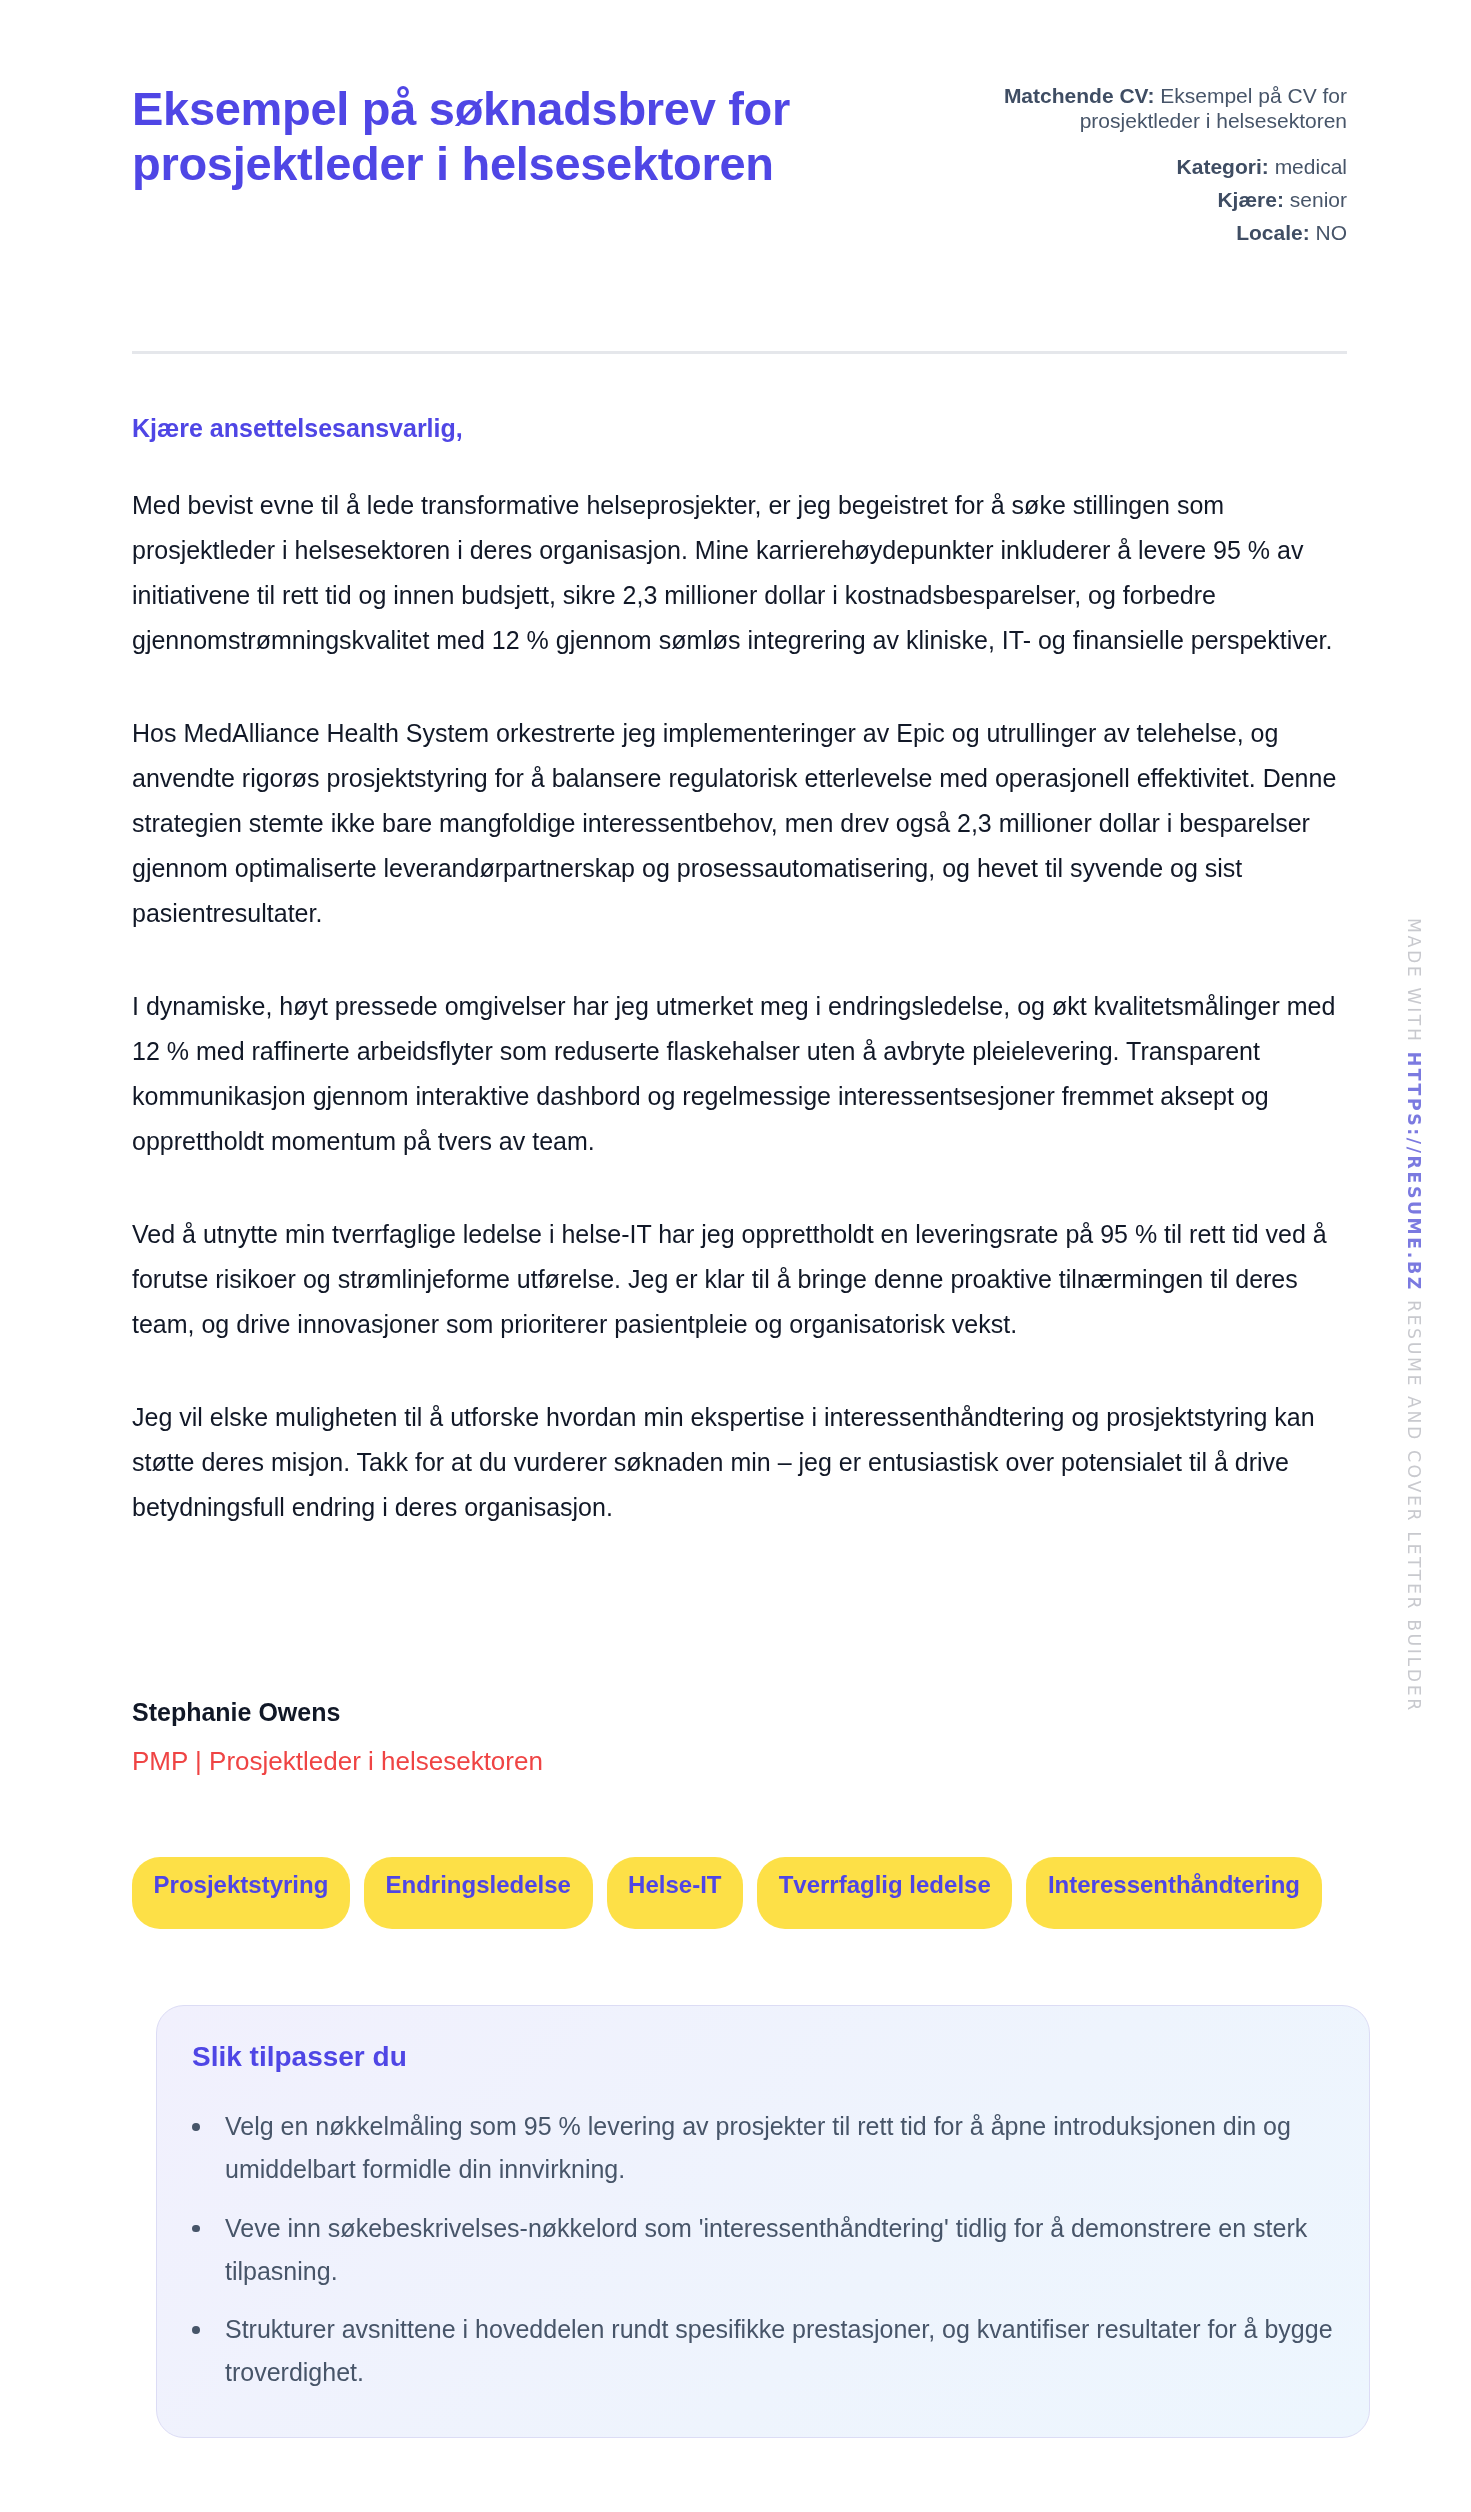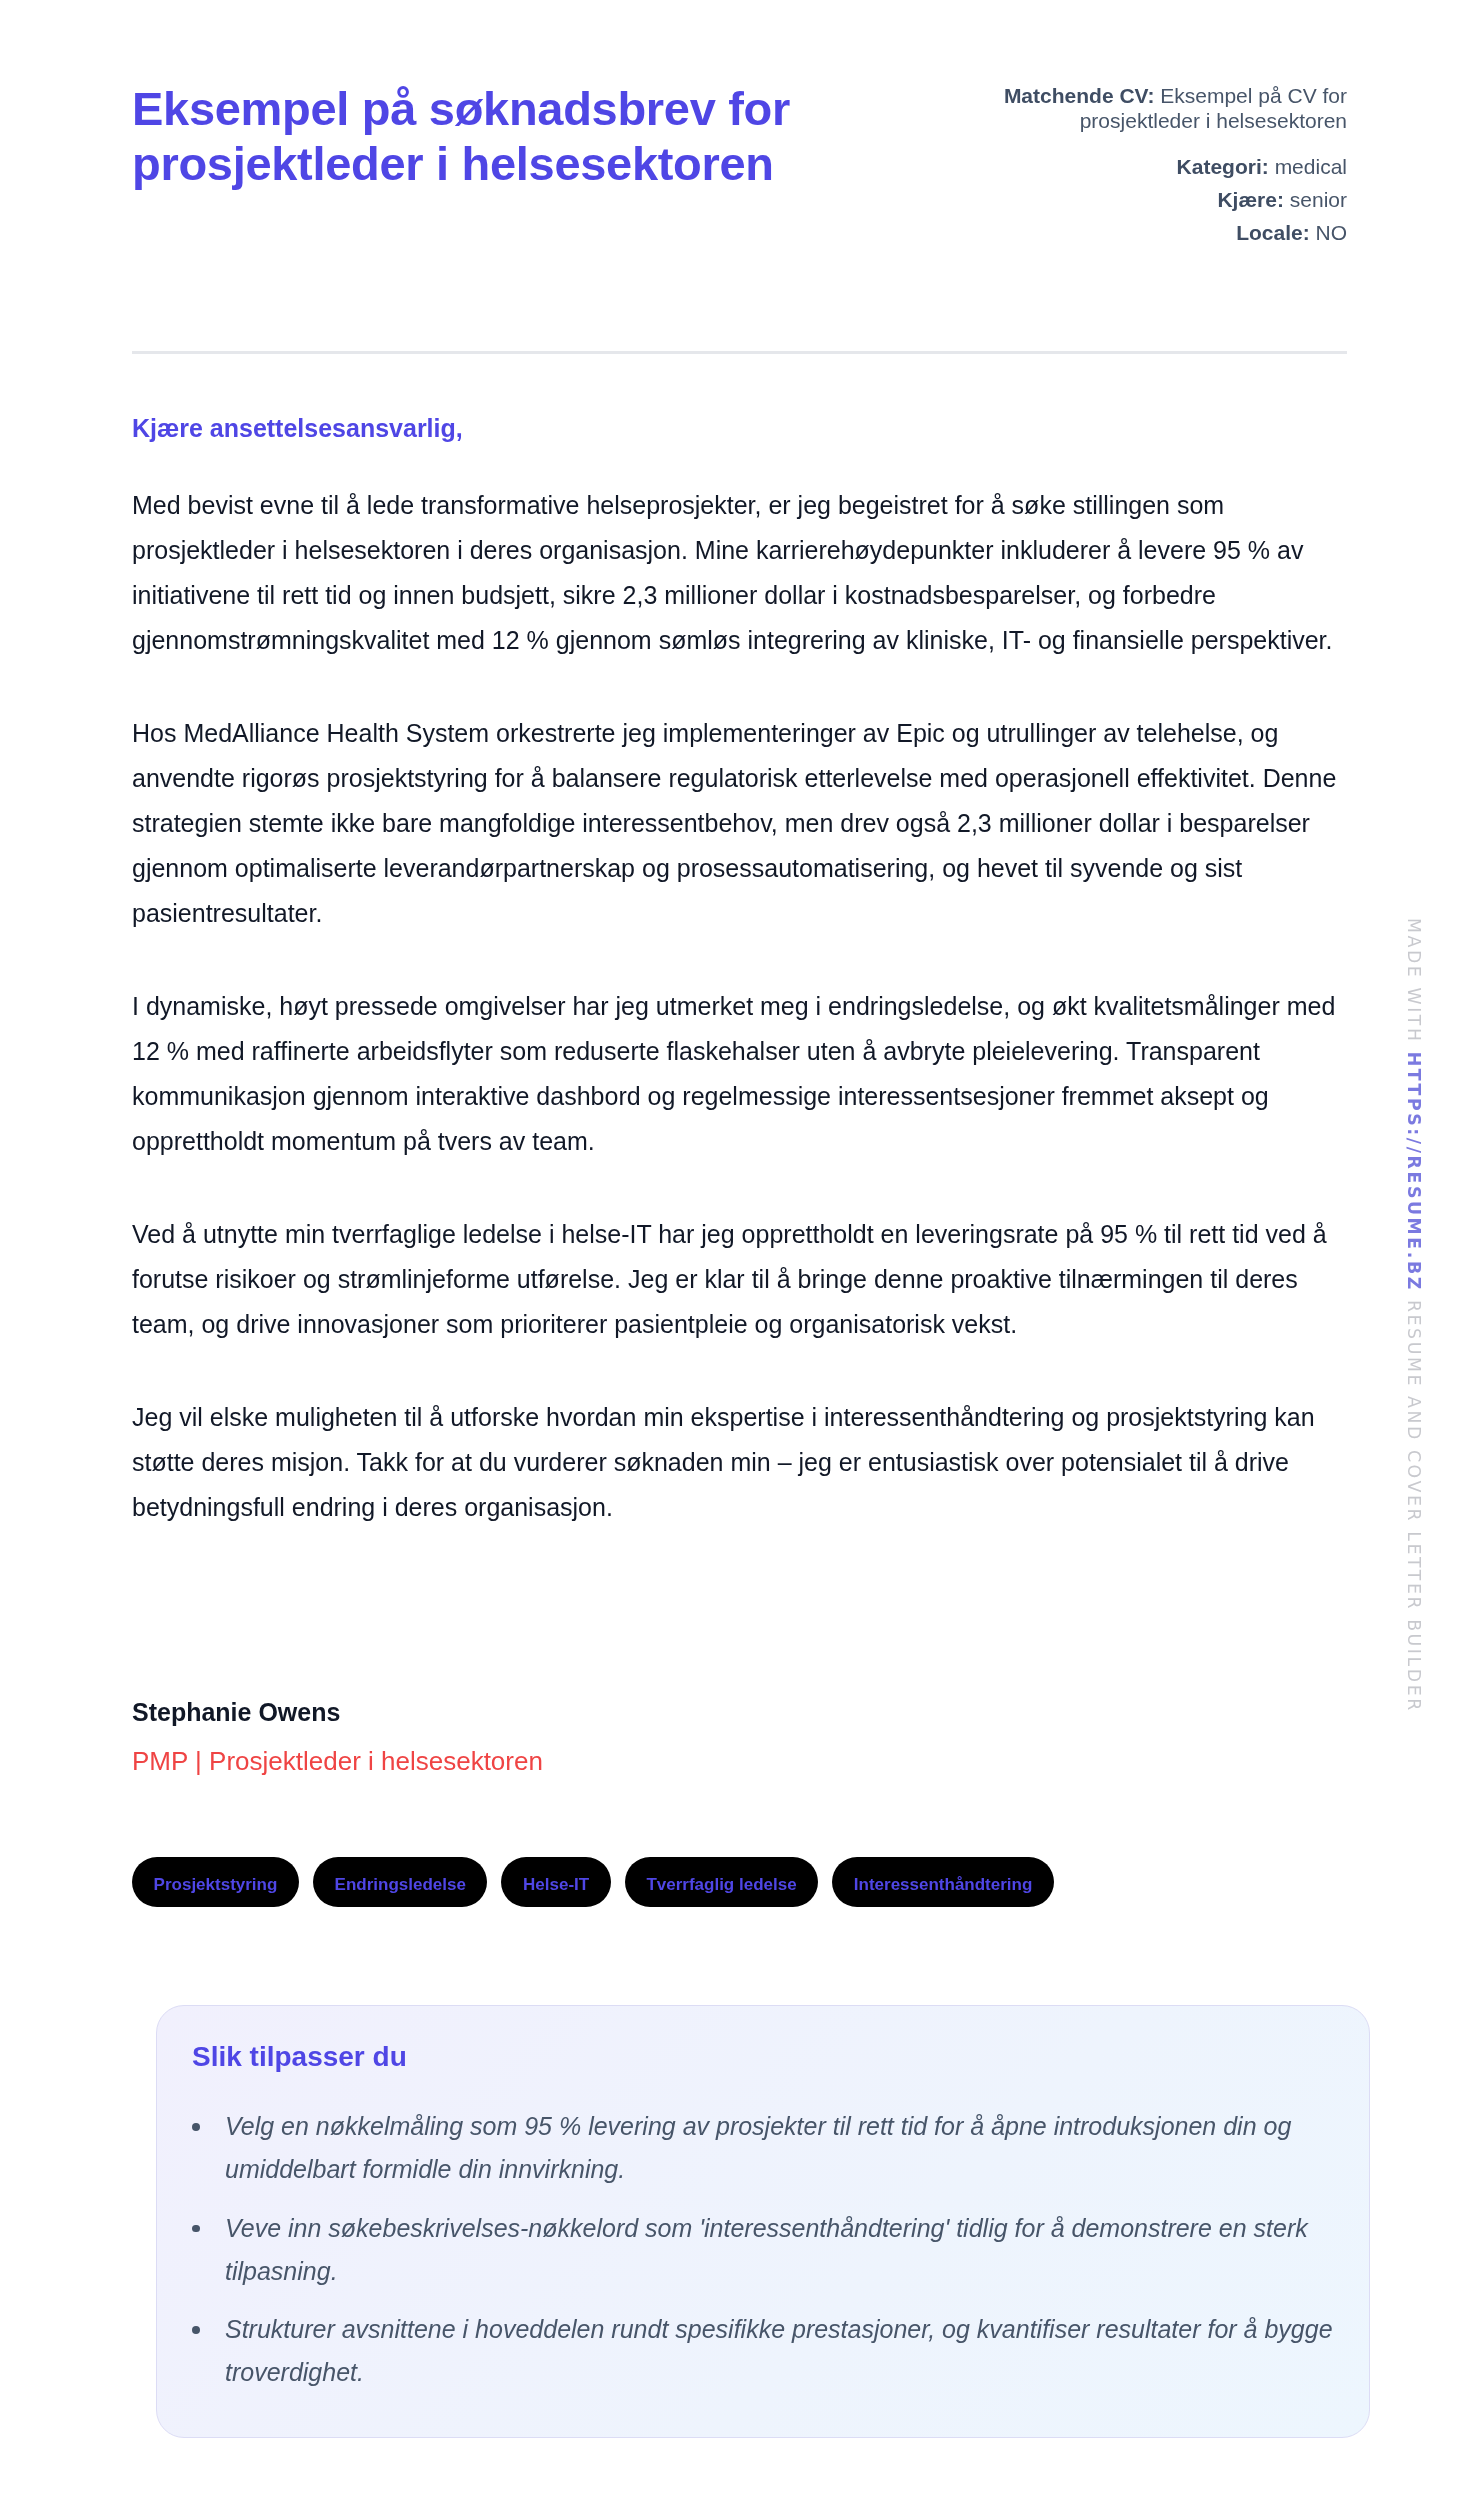--- a/index.html
+++ b/index.html
@@ -17,25 +17,25 @@
 
   .greeting { position: absolute; top: 414px; left: 0; margin: 0; font-size: 25px; font-weight: 700; color: #4f46e5; }
   .body-text { position: absolute; top: 483px; left: 0; width: 1215px; }
   .body-text p { margin: 0 0 48px 0; font-size: 25px; line-height: 45px; color: #111827; }
 
   .sig { position: absolute; left: 0; top: 1695px; }
   .sig-name { font-size: 25px; font-weight: 700; color: #111827; margin: 0; line-height: 35px; }
   .sig-title { font-size: 26px; color: #ef4444; margin: 14px 0 0 0; line-height: 35px; }
 
   .tags { position: absolute; left: 0; top: 1857px; display: flex; gap: 14px; }
-  .tag { background: #000000; color: #4f46e5; font-size: 17px; font-weight: 600; padding: 0 21.6px; height: 50px; line-height: 55px; border-radius: 28px; }
+  .tag { background: #fde047; color: #4f46e5; font-size: 24px; font-weight: 600; padding: 0 21.6px; height: 72px; line-height: 55px; border-radius: 28px; }
 
   .tips { position: absolute; left: 0; top: 2005px; width: 1214px; height: 433px; box-sizing: border-box; border: 1.7px solid #dcdcf5; border-radius: 28px; background: linear-gradient(135deg, #f1f0fd 0%, #eef4fd 60%, #edf6fe 100%); margin-left: 24px; }
   .tips h3 { position: absolute; left: 35px; top: 35px; margin: 0; font-size: 28px; font-weight: 700; color: #4f46e5; }
-  .tips ul { position: absolute; left: 35px; top: 99px; width: 1143px; margin: 0; padding: 0; list-style: none; font-style: italic; }
+  .tips ul { position: absolute; left: 35px; top: 99px; width: 1143px; margin: 0; padding: 0; list-style: none; }
   .tips li { position: relative; padding-left: 33px; font-size: 25px; line-height: 43px; color: #475569; margin-bottom: 15.6px; }
   .tips li .bullet { position: absolute; left: 0; top: 18px; width: 7.8px; height: 7.8px; border-radius: 50%; background: #475569; }
 
   .sidebar-credit { position: absolute; left: 1404px; top: 918px; width: 26px; height: 710px; }
   .sidebar-credit .inner { position: absolute; left: 0; top: 0; writing-mode: vertical-rl; font-size: 17.3px; letter-spacing: 2.6px; color: #c8c9ce; white-space: nowrap; font-family: "DejaVu Sans", sans-serif; }
   .sidebar-credit .link { color: #7b7ae0; font-weight: 700; }
 </style>
 </head>
 <body>
 

